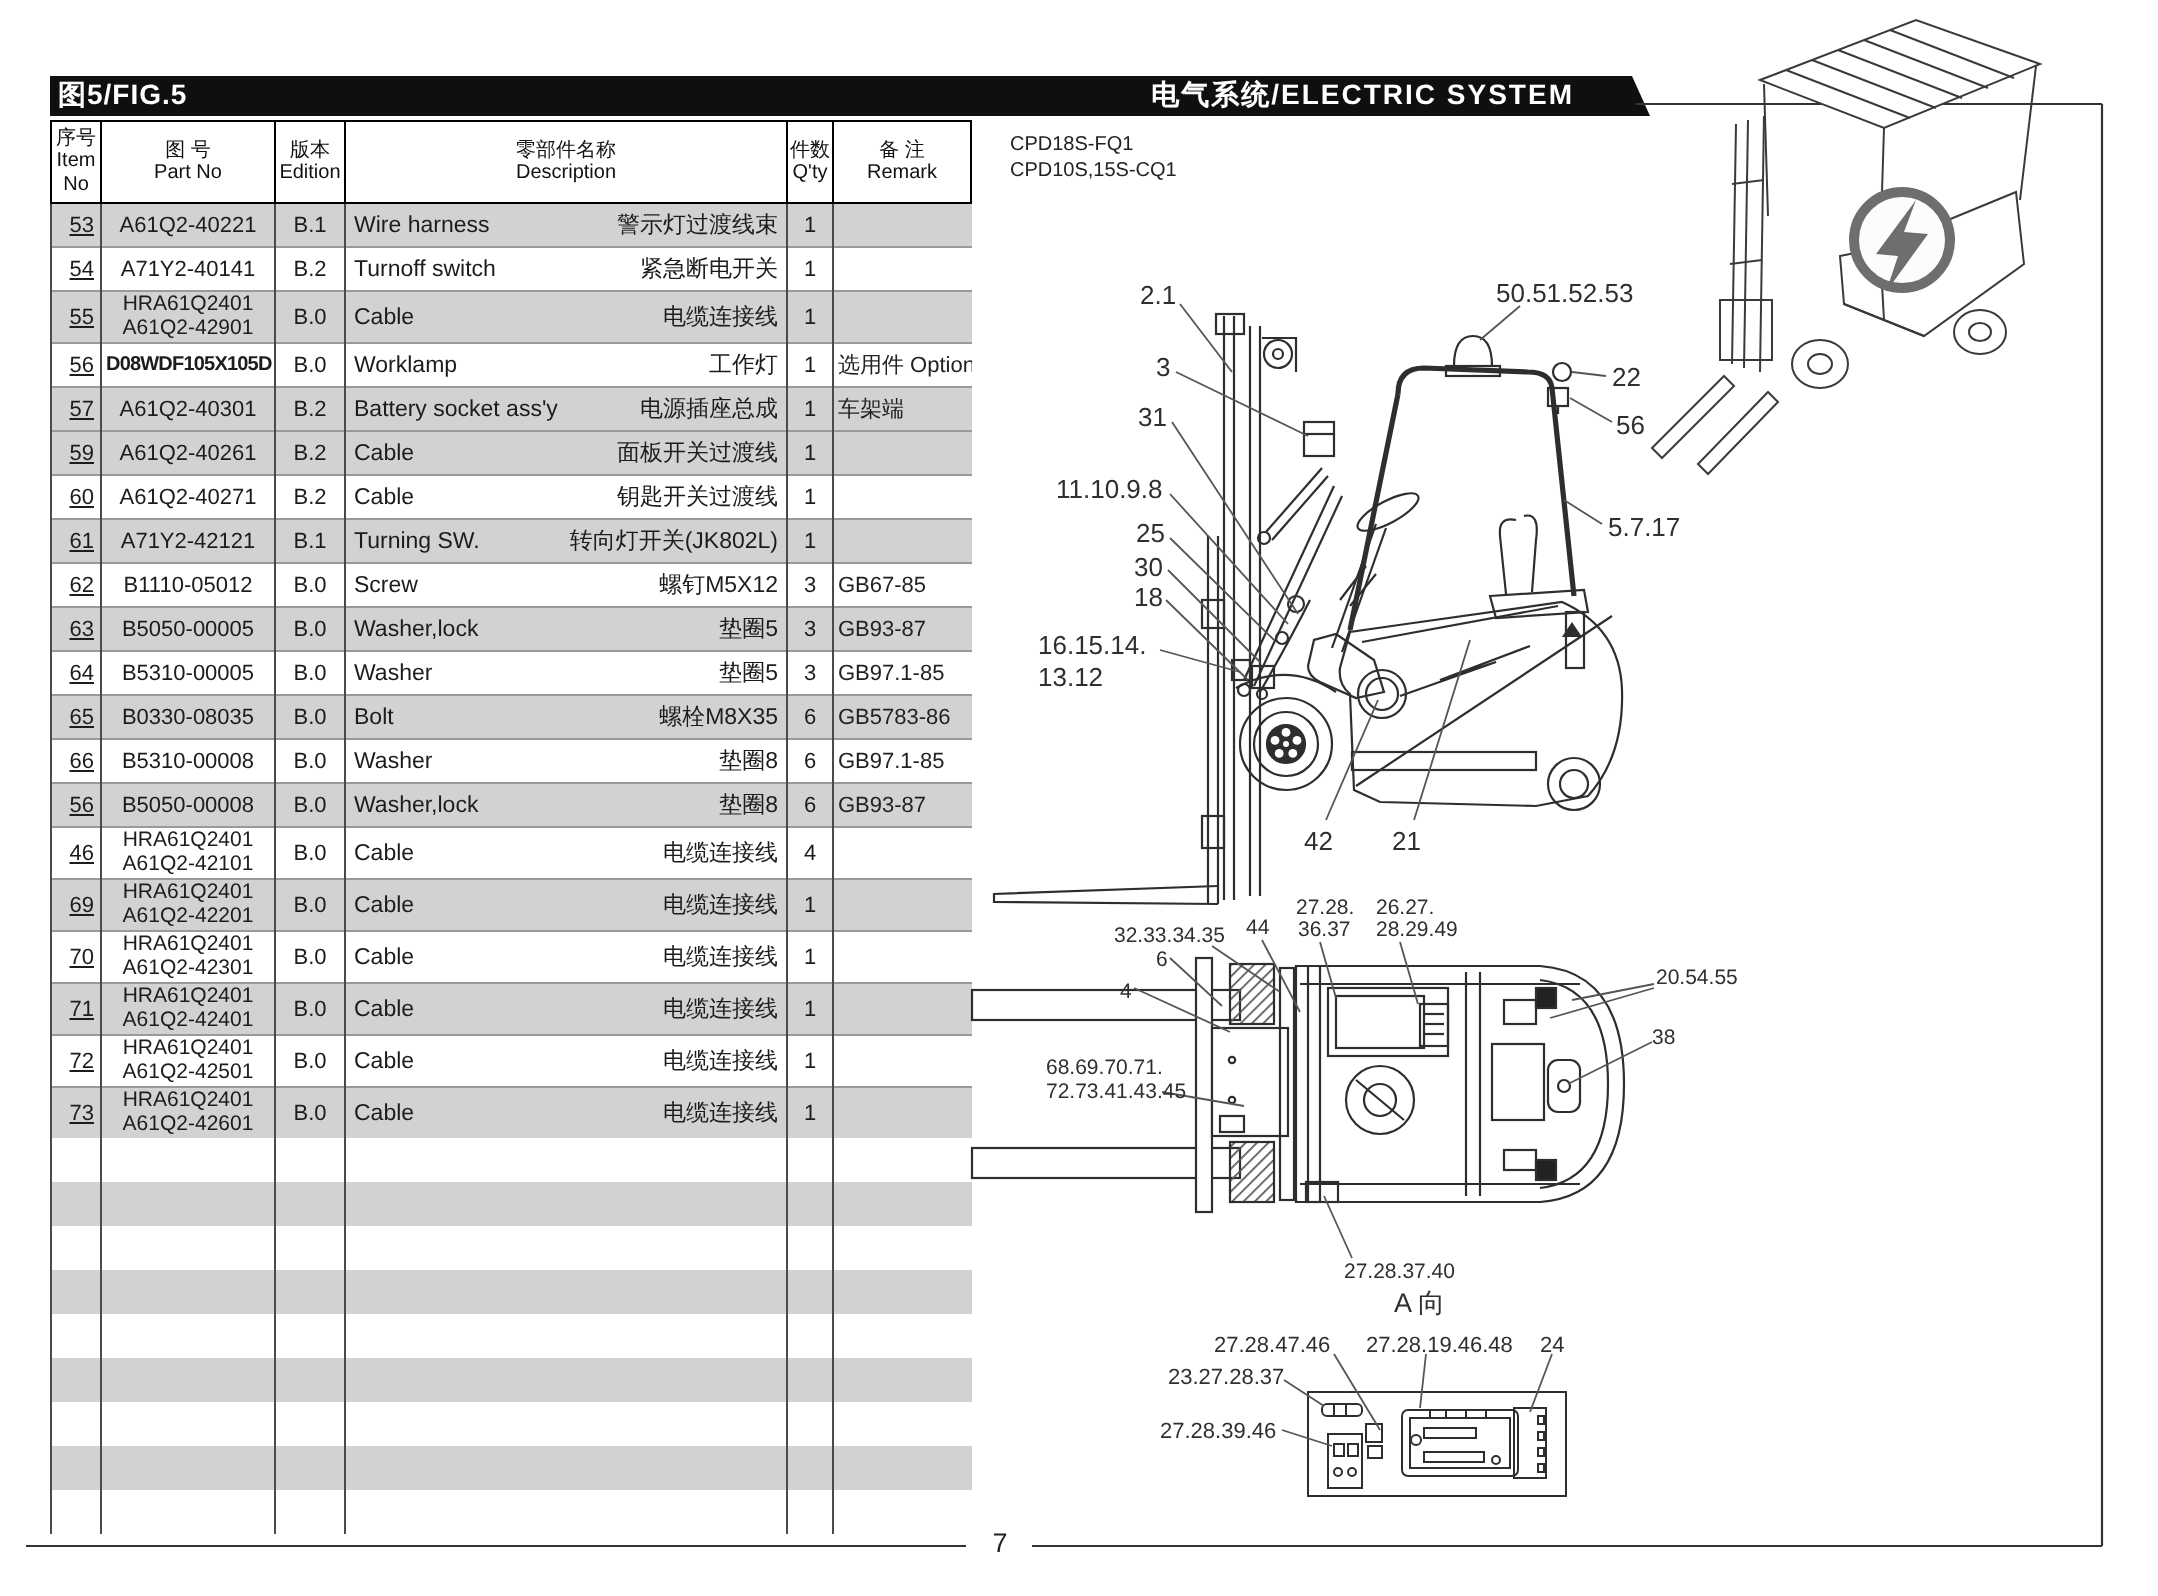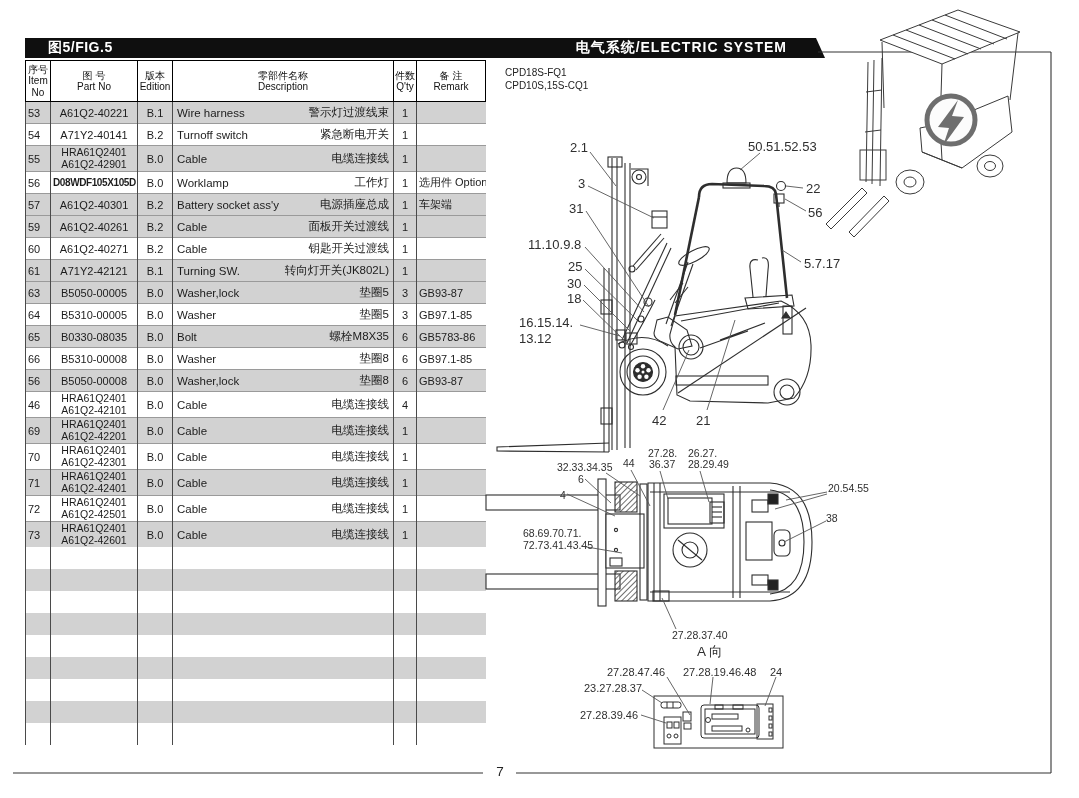--- a/index.html
+++ b/index.html
@@ -3,34 +3,34 @@
 <meta charset="utf-8">
 <style>
   html,body{margin:0;padding:0;background:#fff;}
   .page{position:relative;width:1079px;height:798px;background:#ffffff;overflow:hidden;
         font-family:"Liberation Sans",sans-serif;color:#1c1c1c;}
   
   .header-bar{position:absolute;left:25px;top:38px;width:800px;height:20px;background:#0f0f0f;
               color:#fff;display:flex;justify-content:space-between;align-items:center;
               font-weight:bold;font-size:14px;
               clip-path:polygon(0 0,calc(100% - 9px) 0,100% 100%,0 100%);}
-  .header-bar .fig{padding-left:23px;letter-spacing:.5px;}
+  .header-bar .fig{padding-left:4px;letter-spacing:.5px;}
   .header-bar .sys{padding-right:38px;letter-spacing:1px;}
   .models{position:absolute;left:505px;top:66px;font-size:10px;line-height:1.3;color:#222;}
   
   table.parts{position:absolute;left:25px;top:60px;width:460px;border-collapse:collapse;
               table-layout:fixed;}
   table.parts thead td{border:1.6px solid #000;text-align:center;font-size:10px;line-height:1.15;
               padding:2px 0;height:36px;vertical-align:middle;color:#111;}
   table.parts tbody td{border-left:1px solid #4a4a4a;border-right:1px solid #4a4a4a;
               border-top:1px solid #9a9a9a;height:21px;padding:0 2px;vertical-align:middle;
               font-size:11px;white-space:nowrap;overflow:hidden;}
   table.parts tbody tr.tall td{height:25px;}
   table.parts tbody tr.empty td{height:22px;border-top:none;}
-  table.parts tbody td:first-child{border-left:1px solid #4a4a4a;text-align:left;padding-right:3px;}
+  table.parts tbody td:first-child{border-left:1px solid #4a4a4a;text-align:right;padding-right:3px;text-decoration:underline;}
   table.parts tbody td:last-child{border-right:none;}
   tr.stripe{background:#d2d2d2;}
   .c-part{text-align:center;font-size:11px;}
   .c-part.two div{font-size:10.5px;line-height:1.08;}
   .c-part.boldpart{font-weight:bold;font-size:10px;letter-spacing:-.4px;}
   .c-ed{text-align:center;}
   .c-desc .dw{display:flex;justify-content:space-between;align-items:center;padding:0 2px;}
   .c-desc .dw span:first-child{font-size:11.5px;}
   .c-desc .dw span:last-child{font-size:11.5px;}
   .c-qty{text-align:center;}
@@ -213,20 +213,35 @@
           <td class="c-ed">B.1</td>
           <td class="c-desc">
             <div class="dw">
               <span>Turning SW.</span>
               <span>转向灯开关(JK802L)</span>
             </div>
           </td>
           <td class="c-qty">1</td>
           <td class="c-rm"></td>
         </tr>
+        <tr>
+          <td class="c-no">62</td>
+          <td class="c-part">
+            <div>B1110-05012</div>
+          </td>
+          <td class="c-ed">B.0</td>
+          <td class="c-desc">
+            <div class="dw">
+              <span>Screw</span>
+              <span>螺钉M5X12</span>
+            </div>
+          </td>
+          <td class="c-qty">3</td>
+          <td class="c-rm">GB67-85</td>
+        </tr>
         <tr class="stripe">
           <td class="c-no">63</td>
           <td class="c-part">
             <div>B5050-00005</div>
           </td>
           <td class="c-ed">B.0</td>
           <td class="c-desc">
             <div class="dw">
               <span>Washer,lock</span>
               <span>垫圈5</span>

